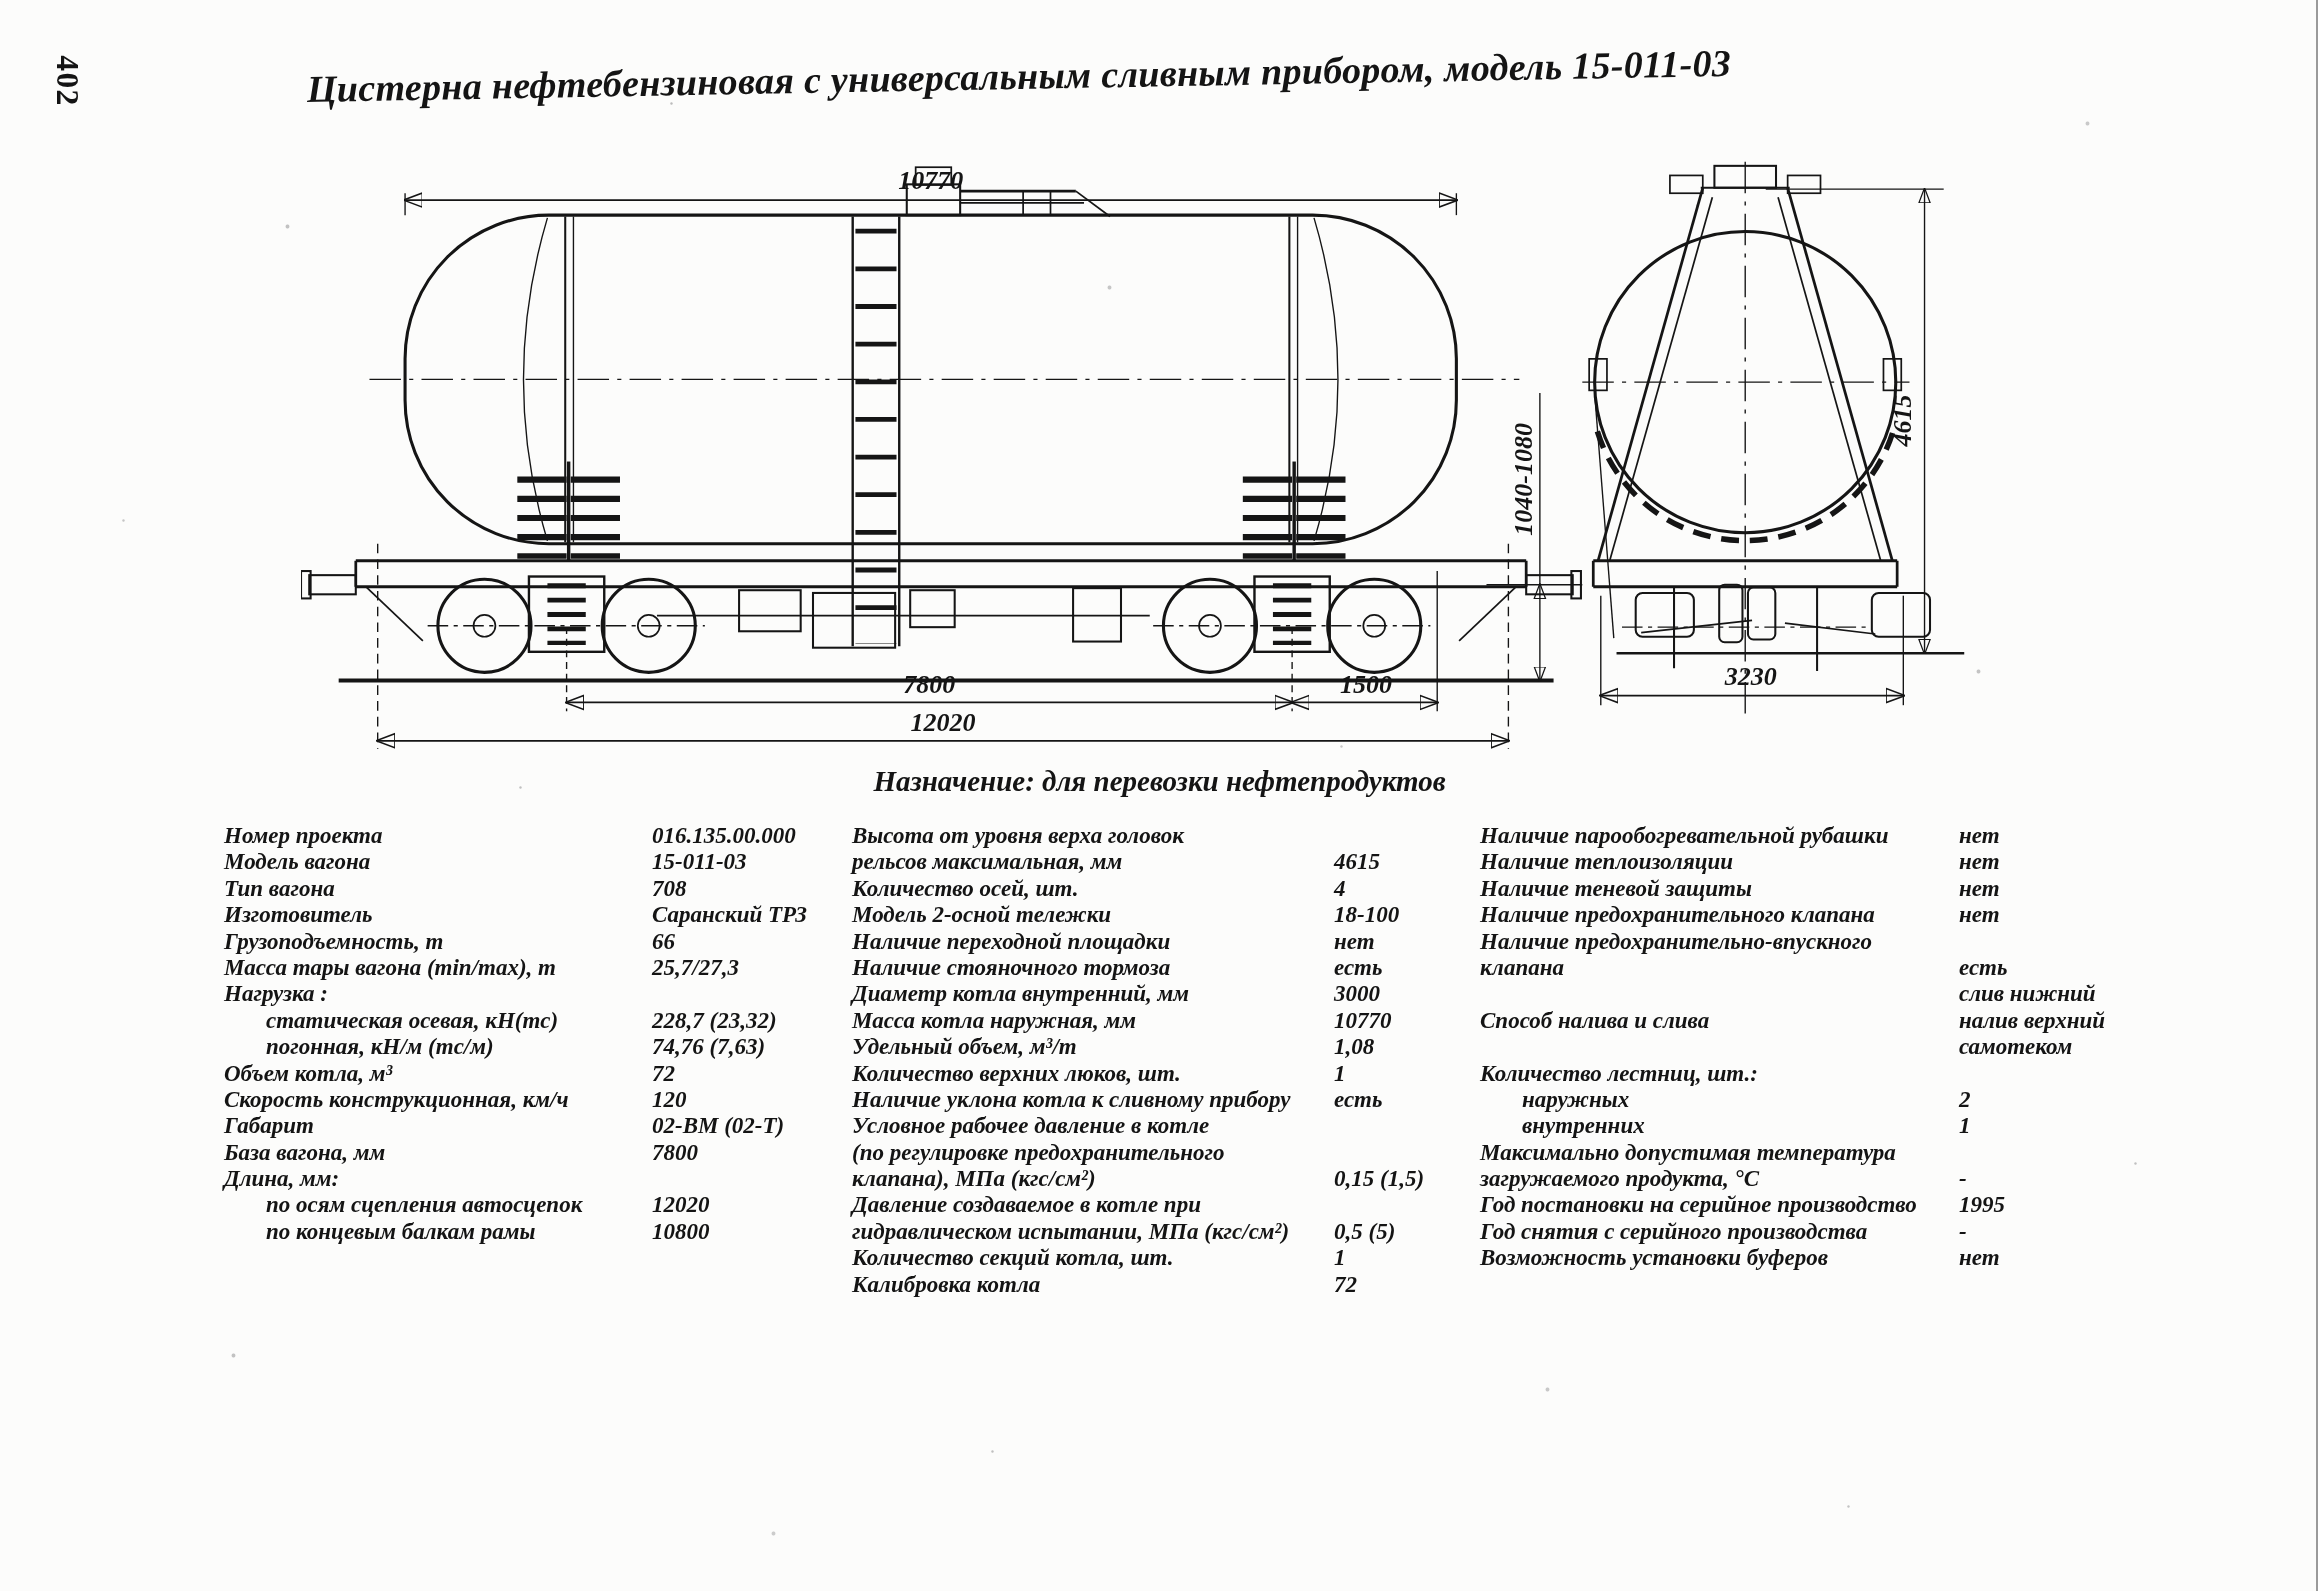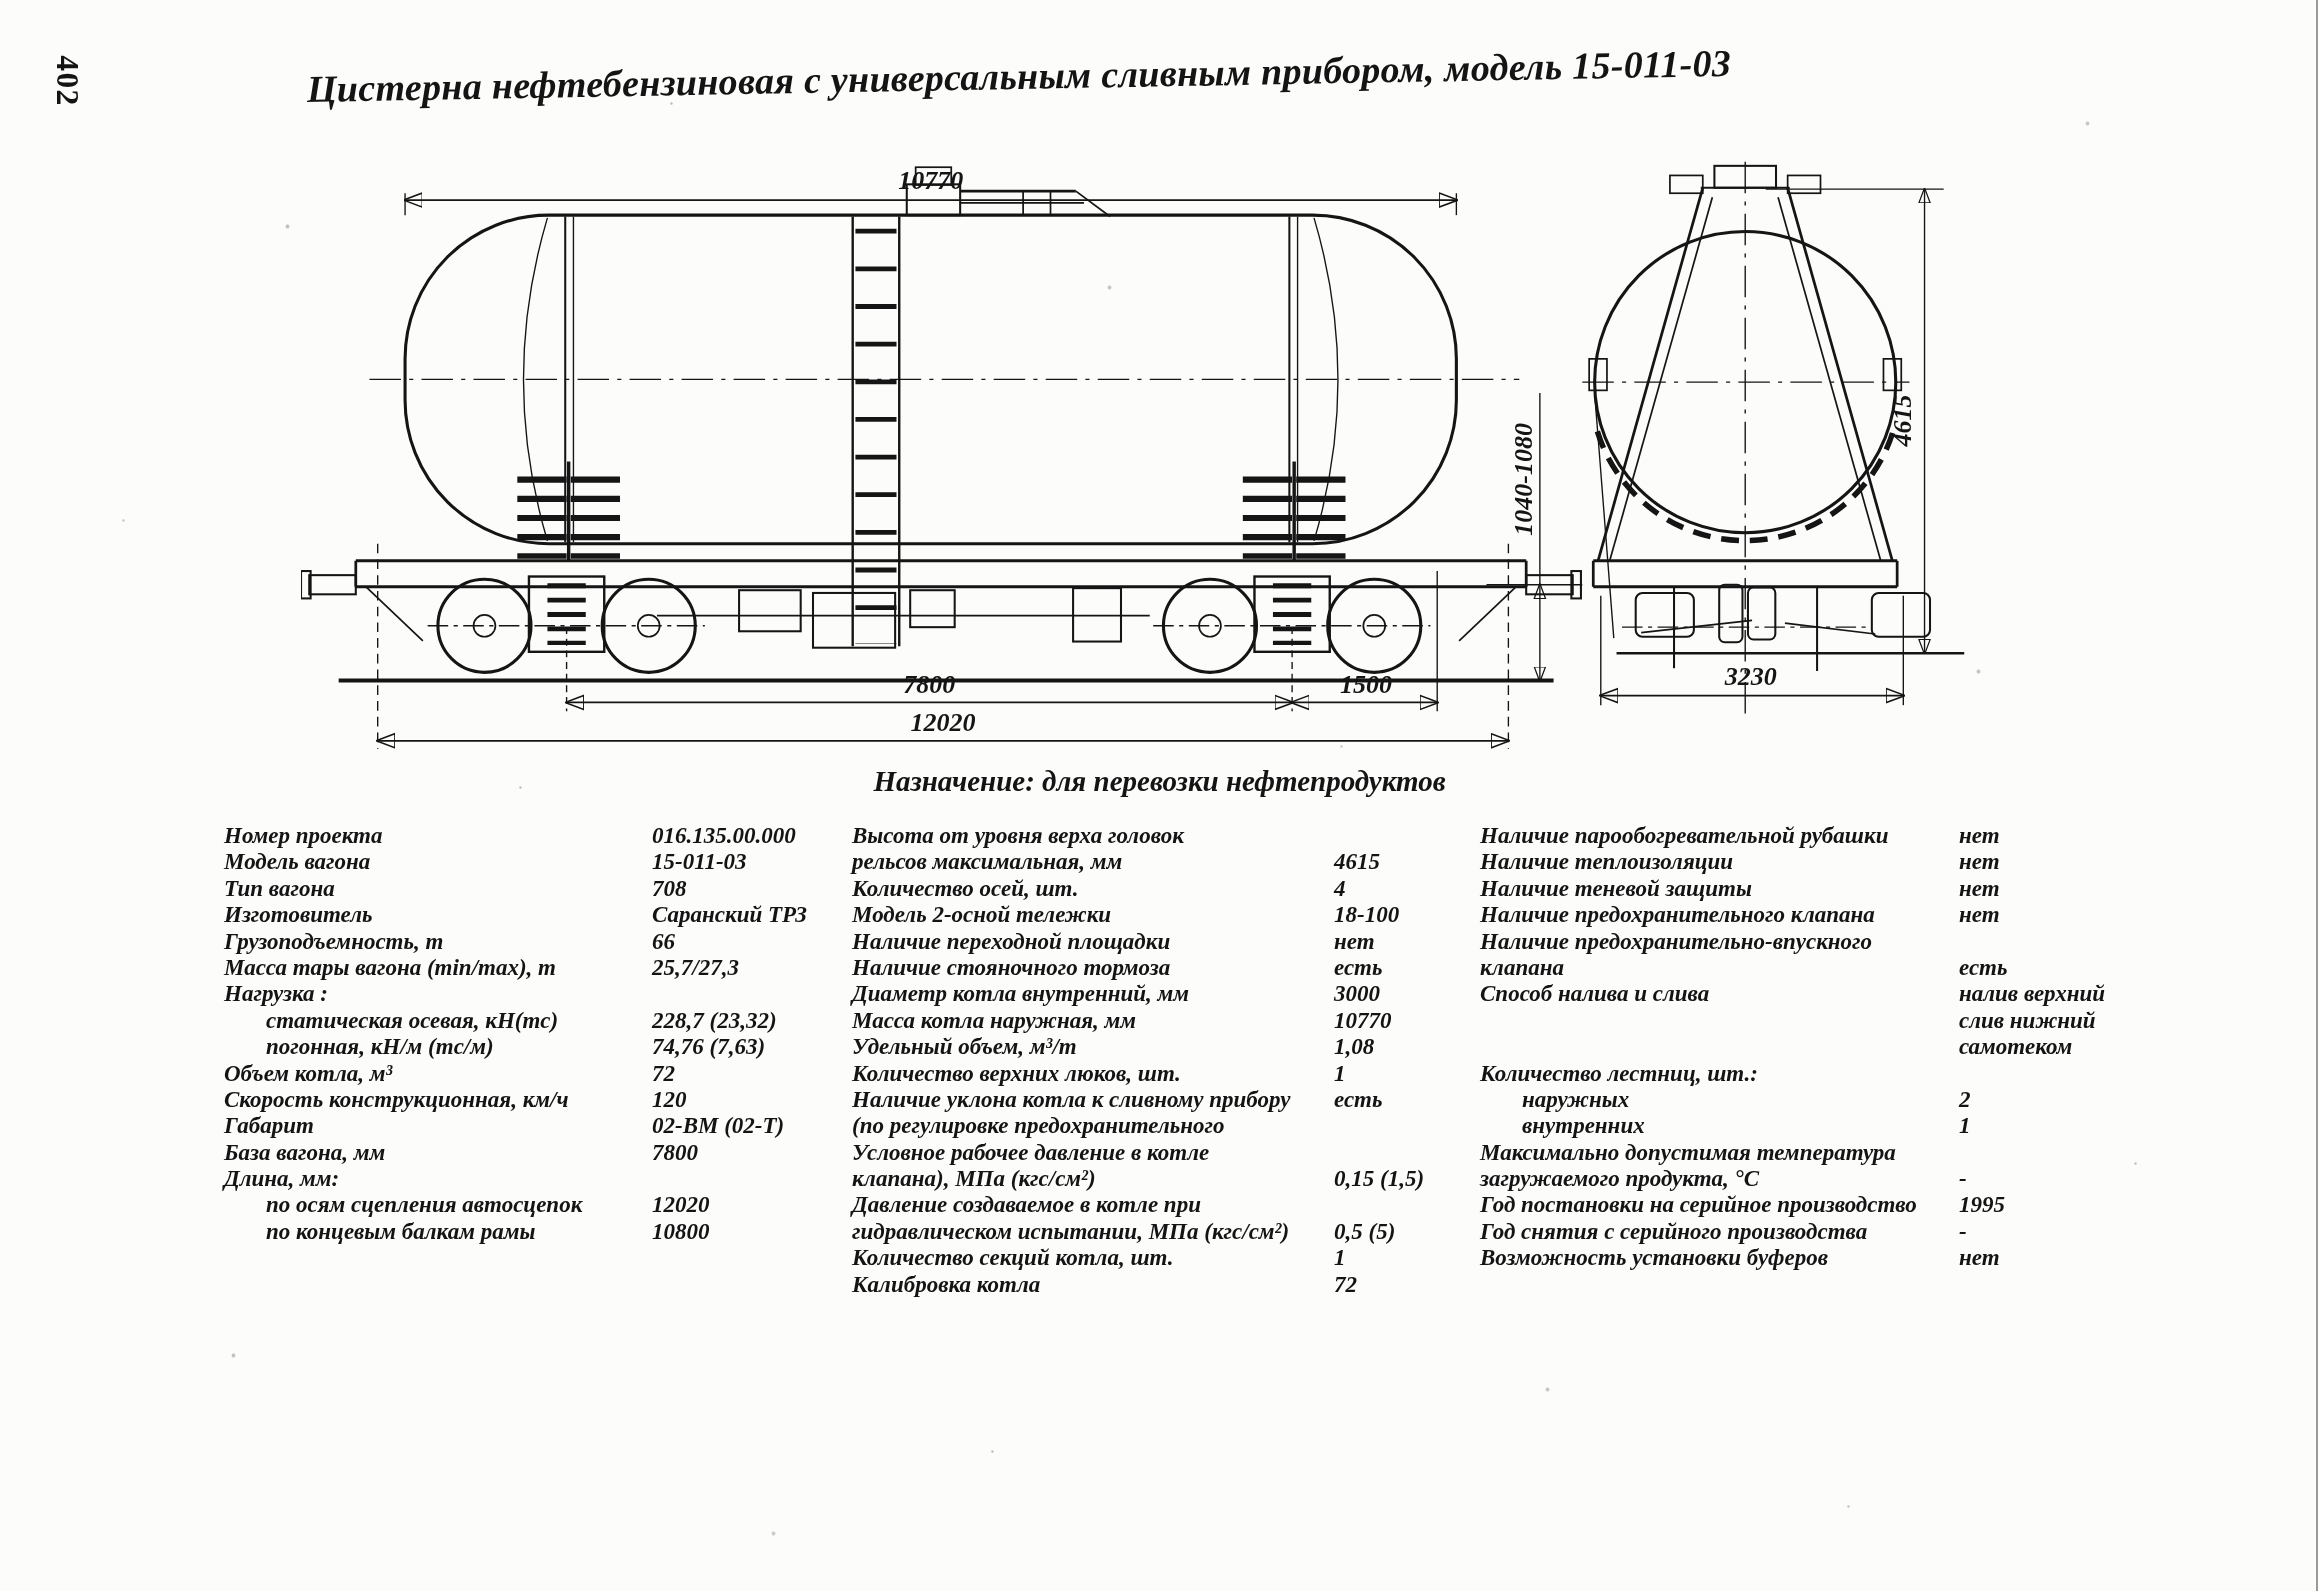--- a/index.html
+++ b/index.html
@@ -374,26 +374,26 @@
           <span class="lbl">Количество верхних люков, шт.</span>
           <span class="val">1</span>
         </div>
 
         <div class="spec-row">
           <span class="lbl">Наличие уклона котла к сливному прибору</span>
           <span class="val">есть</span>
         </div>
 
         <div class="spec-row">
+          <span class="lbl">Условное рабочее давление в котле</span>
+          <span class="val"></span>
+        </div>
+
+        <div class="spec-row">
           <span class="lbl">(по регулировке предохранительного</span>
-          <span class="val"></span>
-        </div>
-
-        <div class="spec-row">
-          <span class="lbl">Условное рабочее давление в котле</span>
           <span class="val"></span>
         </div>
 
         <div class="spec-row">
           <span class="lbl">клапана), МПа (кгс/см²)</span>
           <span class="val">0,15 (1,5)</span>
         </div>
 
         <div class="spec-row">
           <span class="lbl">Давление создаваемое в котле при</span>
@@ -441,27 +441,27 @@
           <span class="lbl">Наличие предохранительно-впускного</span>
           <span class="val"></span>
         </div>
 
         <div class="spec-row">
           <span class="lbl">клапана</span>
           <span class="val">есть</span>
         </div>
 
         <div class="spec-row">
+          <span class="lbl"></span>
+          <span class="val">слив нижний</span>
+        </div>
+
+        <div class="spec-row">
           <span class="lbl">Способ налива и слива</span>
           <span class="val">налив верхний</span>
-        </div>
-
-        <div class="spec-row">
-          <span class="lbl"></span>
-          <span class="val">слив нижний</span>
         </div>
 
         <div class="spec-row">
           <span class="lbl"></span>
           <span class="val">самотеком</span>
         </div>
 
         <div class="spec-row">
           <span class="lbl">Количество лестниц, шт.:</span>
           <span class="val"></span>

